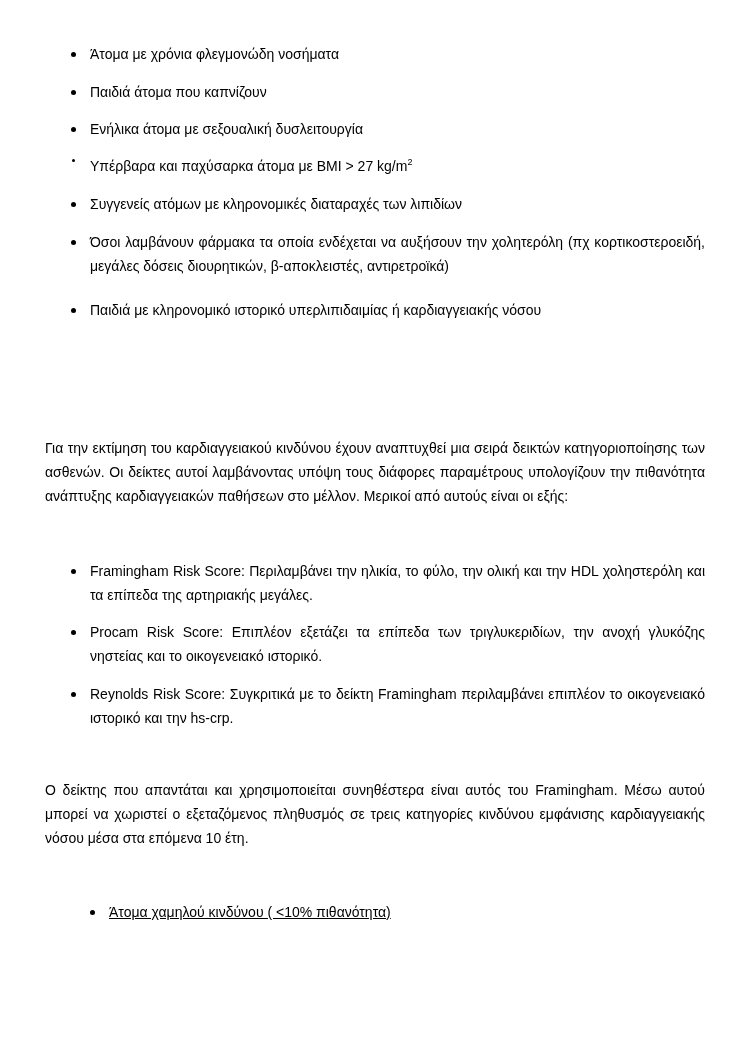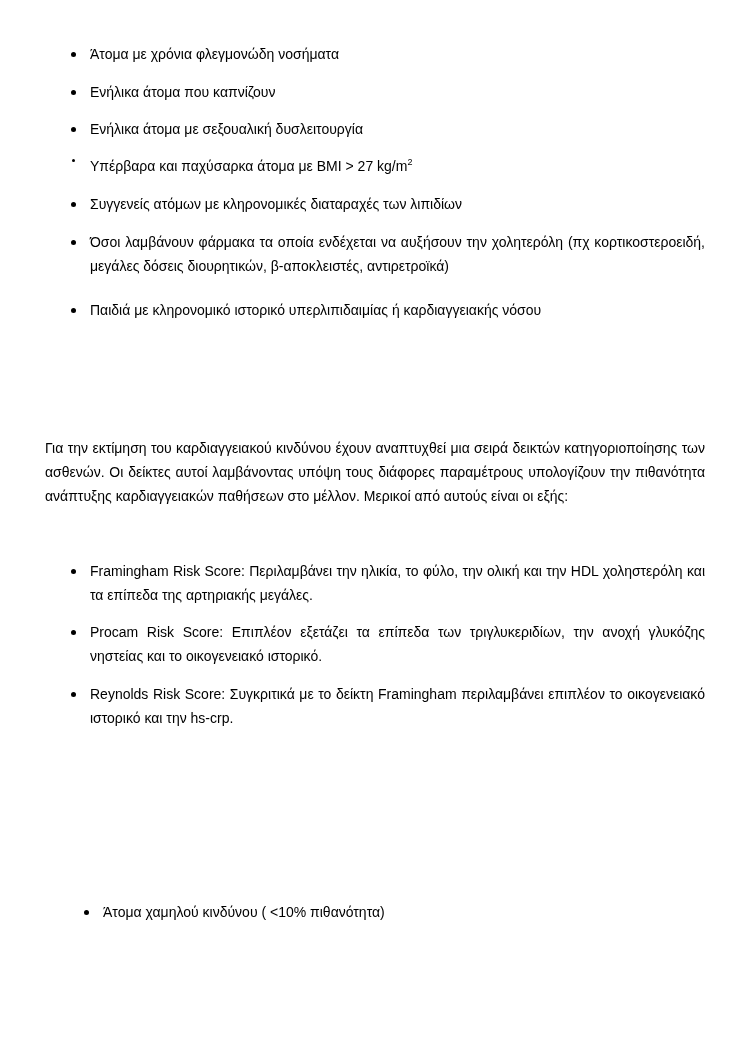--- a/index.html
+++ b/index.html
@@ -7,35 +7,35 @@
       font-family: "Liberation Sans", sans-serif; font-size: 14px; color: #000000; }
     .page { position: absolute; left: 0; top: 0; width: 596px; height: 1060px; }
     ul.blist { list-style: none; margin: 0; padding: 0; }
     .bitem { position: absolute; left: 90px; width: 615px; line-height: 24px; }
     .bullet { position: absolute; left: -21px; top: 0; width: 10px; text-align: center; }
     .bullet.dot::before { content: ""; position: absolute; left: 2px; top: 10px; width: 5px; height: 5px; border-radius: 50%; background: #000; }
     .bullet.small::before { content: ""; position: absolute; left: 3px; top: 5px; width: 3px; height: 3px; border-radius: 50%; background: #000; }
     .just { text-align: justify; text-align-last: left; }
     .para { position: absolute; left: 45px; width: 660px; line-height: 24px; }
     sup { font-size: 9px; line-height: 0; }
-    .indent2 { left: 103px; }
+    .indent2 { left: 109px; text-decoration: underline; }
   </style>
 </head>
 <body>
 
 <div class="page">
 
   <ul class="blist">
     <li class="bitem" style="top:42px">
       <span class="bullet dot"></span>
       <span>Άτομα με χρόνια φλεγμονώδη νοσήματα</span>
     </li>
     <li class="bitem" style="top:80px">
       <span class="bullet dot"></span>
-      <span>Ενήλικα άτομα που καπνίζουν</span>
+      <span>Παιδιά άτομα που καπνίζουν</span>
     </li>
     <li class="bitem" style="top:117px">
       <span class="bullet dot"></span>
       <span>Ενήλικα άτομα με σεξουαλική δυσλειτουργία</span>
     </li>
     <li class="bitem" style="top:154px">
       <span class="bullet small"></span>
       <span>Υπέρβαρα και παχύσαρκα άτομα με BMI &gt; 27 kg/m</span><sup>2</sup>
     </li>
     <li class="bitem" style="top:192px">
@@ -63,20 +63,21 @@
     <li class="bitem just" style="top:620px">
       <span class="bullet dot"></span>
       <span>Procam Risk Score: Επιπλέον εξετάζει τα επίπεδα των τριγλυκεριδίων, την ανοχή γλυκόζης νηστείας και το οικογενειακό ιστορικό.</span>
     </li>
     <li class="bitem just" style="top:682px">
       <span class="bullet dot"></span>
       <span>Reynolds Risk Score: Συγκριτικά με το δείκτη Framingham περιλαμβάνει επιπλέον το οικογενειακό ιστορικό και την hs-crp.</span>
     </li>
   </ul>
 
+  <div class="para just" style="top:778px">Ο δείκτης που απαντάται και χρησιμοποιείται συνηθέστερα είναι αυτός του Framingham. Μέσω αυτού μπορεί να χωριστεί ο εξεταζόμενος πληθυσμός σε τρεις κατηγορίες κινδύνου εμφάνισης καρδιαγγειακής νόσου μέσα στα επόμενα 10 έτη.</div>
 
   <ul class="blist">
     <li class="bitem indent2" style="top:900px; width:590px">
       <span class="bullet dot"></span>
       <span>Άτομα χαμηλού κινδύνου ( &lt;10% πιθανότητα)</span>
     </li>
   </ul>
 
 </div>
 

